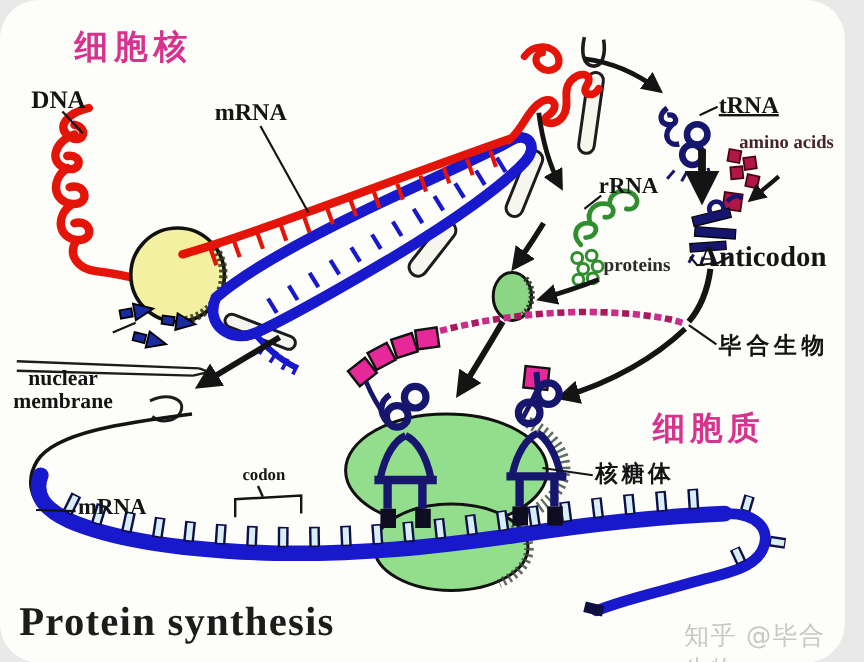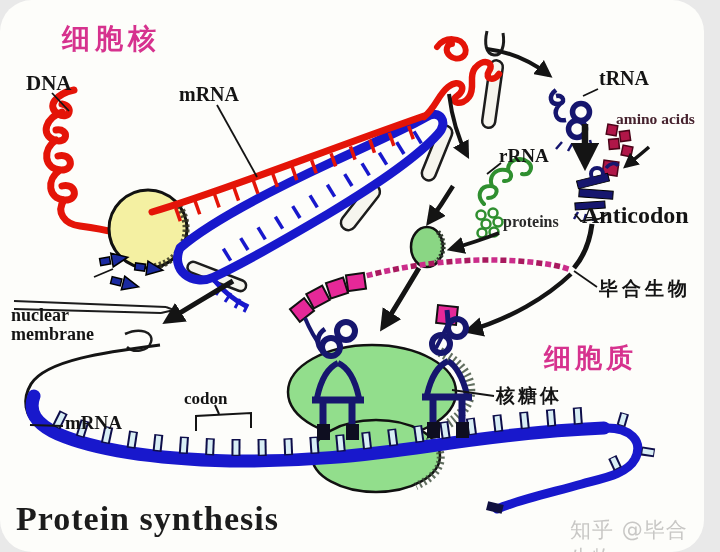--- a/index.html
+++ b/index.html
@@ -289,30 +289,30 @@
     <path d="M494,396 L452,390"></path>
     <path d="M63,426 L30,425"></path>
     <path d="M196,431 L196,416 L251,413 L251,428" stroke-width="2"></path>
     <path d="M219,414 L215,405" stroke-width="2"></path>
   </g>
 </svg>
 
 <div class="lbl cn pink" style="left:62px;top:24px;font-size:28px;letter-spacing:5px;">细胞核</div>
 <div class="lbl" style="left:26px;top:72px;font-size:21px;">DNA</div>
 <div class="lbl" style="left:179px;top:84px;font-size:20px;">mRNA</div>
-<div class="lbl" style="left:599px;top:68px;font-size:20px;">tRNA</div>
+<div class="lbl" style="left:599px;top:78px;font-size:20px;text-decoration:underline;">tRNA</div>
 <div class="lbl" style="left:616px;top:111px;font-size:15.5px;color:#46222e;">amino acids</div>
 <div class="lbl" style="left:499px;top:146px;font-size:19px;">rRNA</div>
 <div class="lbl" style="left:503px;top:214px;font-size:16px;color:#2a2a2a;">proteins</div>
 <div class="lbl" style="left:582px;top:203px;font-size:24px;">Anticodon</div>
 <div class="lbl cn" style="left:599px;top:279px;font-size:19px;letter-spacing:4px;">毕合生物</div>
 <div class="lbl cn pink" style="left:544px;top:344px;font-size:27px;letter-spacing:4px;">细胞质</div>
 <div class="lbl cn" style="left:496px;top:386px;font-size:19px;letter-spacing:3px;">核糖体</div>
-<div class="lbl two-line" style="left:11px;top:306px;font-size:18px;">
+<div class="lbl two-line" style="left:11px;top:306px;font-size:18px;text-align:center;">
   <div>nuclear</div>
   <div>membrane</div>
 </div>
 <div class="lbl" style="left:65px;top:413px;font-size:19px;">mRNA</div>
-<div class="lbl" style="left:184px;top:390px;font-size:17px;">codon</div>
+<div class="lbl" style="left:202px;top:390px;font-size:14px;">codon</div>
 <div id="title">Protein synthesis</div>
 <div id="watermark">知乎 @毕合生物</div>
 
 </div>
 
 </body></html>

